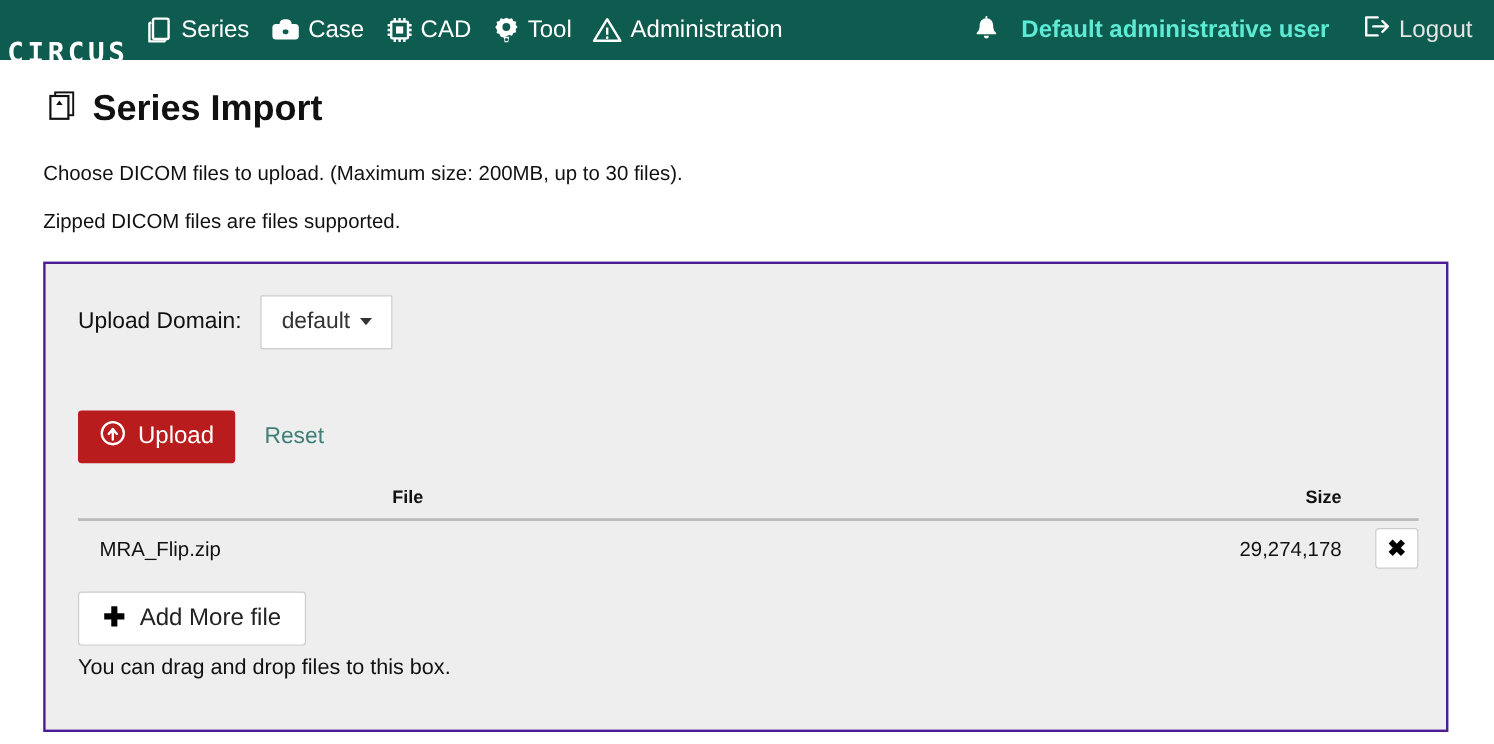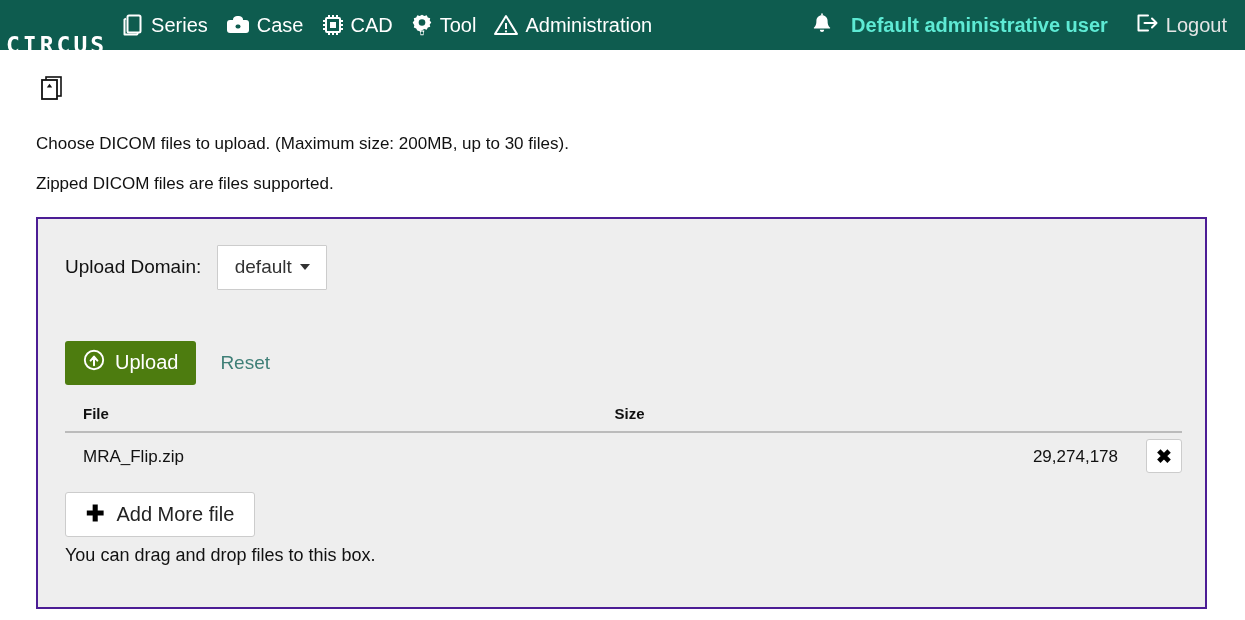--- a/index.html
+++ b/index.html
@@ -145,21 +145,21 @@
     display: inline-block;
   }
 
   .action-row {
     display: flex;
     align-items: center;
     gap: 0px;
     margin-top: 51px;
   }
   .btn-upload {
-    background: #4d7c0f;
+    background: #b91c1c;
     color: #ffffff;
     border: none;
     border-radius: 3px;
     font-family: "Liberation Sans", sans-serif;
     font-size: 20px;
     height: 44px;
     padding: 0 18px;
     display: inline-flex;
     align-items: center;
     gap: 10px;
@@ -180,26 +180,26 @@
   .file-table {
     width: 1117px;
     border-collapse: collapse;
     margin-top: 20px;
     table-layout: fixed;
   }
   .file-table th {
     font-size: 15px;
     font-weight: bold;
     color: #111111;
-    text-align: left;
+    text-align: center;
     padding: 0 0 9px 18px;
     border-bottom: 2px solid #bbbbbb;
   }
   .file-table th.size-col {
-    text-align: left;
+    text-align: right;
     padding-right: 10px;
   }
   .file-table th.del-col { width: 54px; padding: 0; }
   .file-table td {
     font-size: 17px;
     color: #111111;
     padding: 14px 0 13px 18px;
     vertical-align: middle;
   }
   .file-table td.size-col {
@@ -357,20 +357,21 @@
 <div class="page">
 
   <div class="page-title">
     <span class="ico">
       <svg width="30" height="30" viewBox="0 0 30 30">
         <rect x="10" y="5" width="15" height="19" fill="none" stroke="#111111" stroke-width="1.6"></rect>
         <rect x="6" y="8" width="15" height="19" fill="#ffffff" stroke="#111111" stroke-width="1.8"></rect>
         <path d="M13.5 22.5 V15.5 H10.8 L13.5 11.8 L16.2 15.5 H13.5 Z" fill="#111111"></path>
       </svg>
     </span>
+    <span>Series Import</span>
   </div>
 
   <p class="lead">Choose DICOM files to upload. (Maximum size: 200MB, up to 30 files).</p>
   <p class="lead second">Zipped DICOM files are files supported.</p>
 
   <div class="panel">
 
     <div class="domain-row">
       <span class="domain-label">Upload Domain:</span>
       <div class="domain-select">

